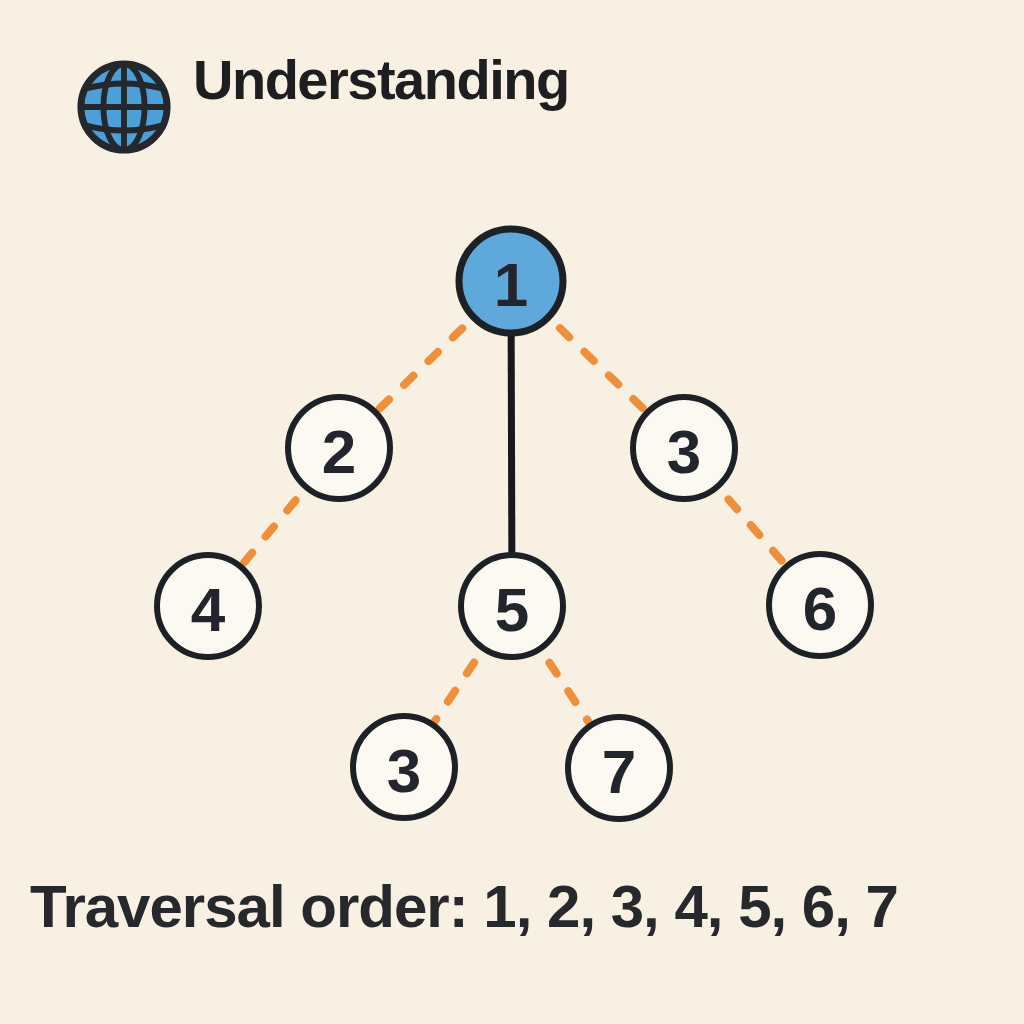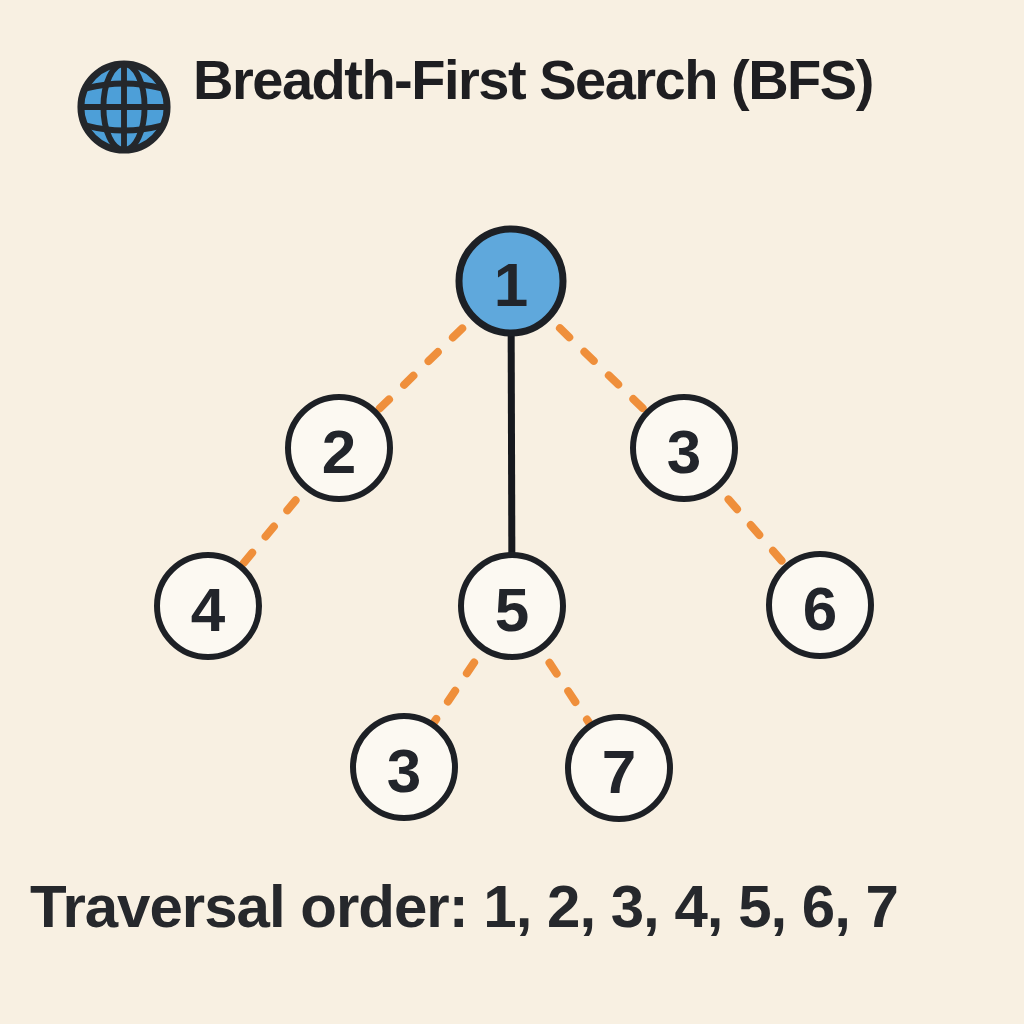--- a/index.html
+++ b/index.html
@@ -93,21 +93,21 @@
       <svg viewBox="0 0 100 100" aria-hidden="true">
         <circle cx="50" cy="50" r="44" fill="#4D9FD8" stroke="#24272B" stroke-width="7"></circle>
         <ellipse cx="50" cy="50" rx="21" ry="44" fill="none" stroke="#24272B" stroke-width="6"></ellipse>
         <line x1="50" y1="6" x2="50" y2="94" stroke="#24272B" stroke-width="6"></line>
         <line x1="6.5" y1="50" x2="93.5" y2="50" stroke="#24272B" stroke-width="6"></line>
         <path d="M 11.5 31 Q 50 21 88.5 31" fill="none" stroke="#24272B" stroke-width="6"></path>
         <path d="M 11.5 69 Q 50 79 88.5 69" fill="none" stroke="#24272B" stroke-width="6"></path>
       </svg>
     </span>
     <div class="title">
-      <div>Breadth-First Search (BFS)</div>
+      <div>Understanding</div>
     </div>
   </div>
 
   <svg id="tree-svg" class="tree-svg" viewBox="0 0 1024 1024">
       <line x1="511" y1="281" x2="339" y2="448" class="edge-dashed"></line>
       <line x1="511" y1="281" x2="684" y2="448" class="edge-dashed"></line>
       <line x1="511" y1="281" x2="512" y2="606" class="edge-solid"></line>
       <line x1="339" y1="448" x2="208" y2="606" class="edge-dashed"></line>
       <line x1="684" y1="448" x2="820" y2="605" class="edge-dashed"></line>
       <line x1="512" y1="606" x2="404" y2="767" class="edge-dashed"></line>

